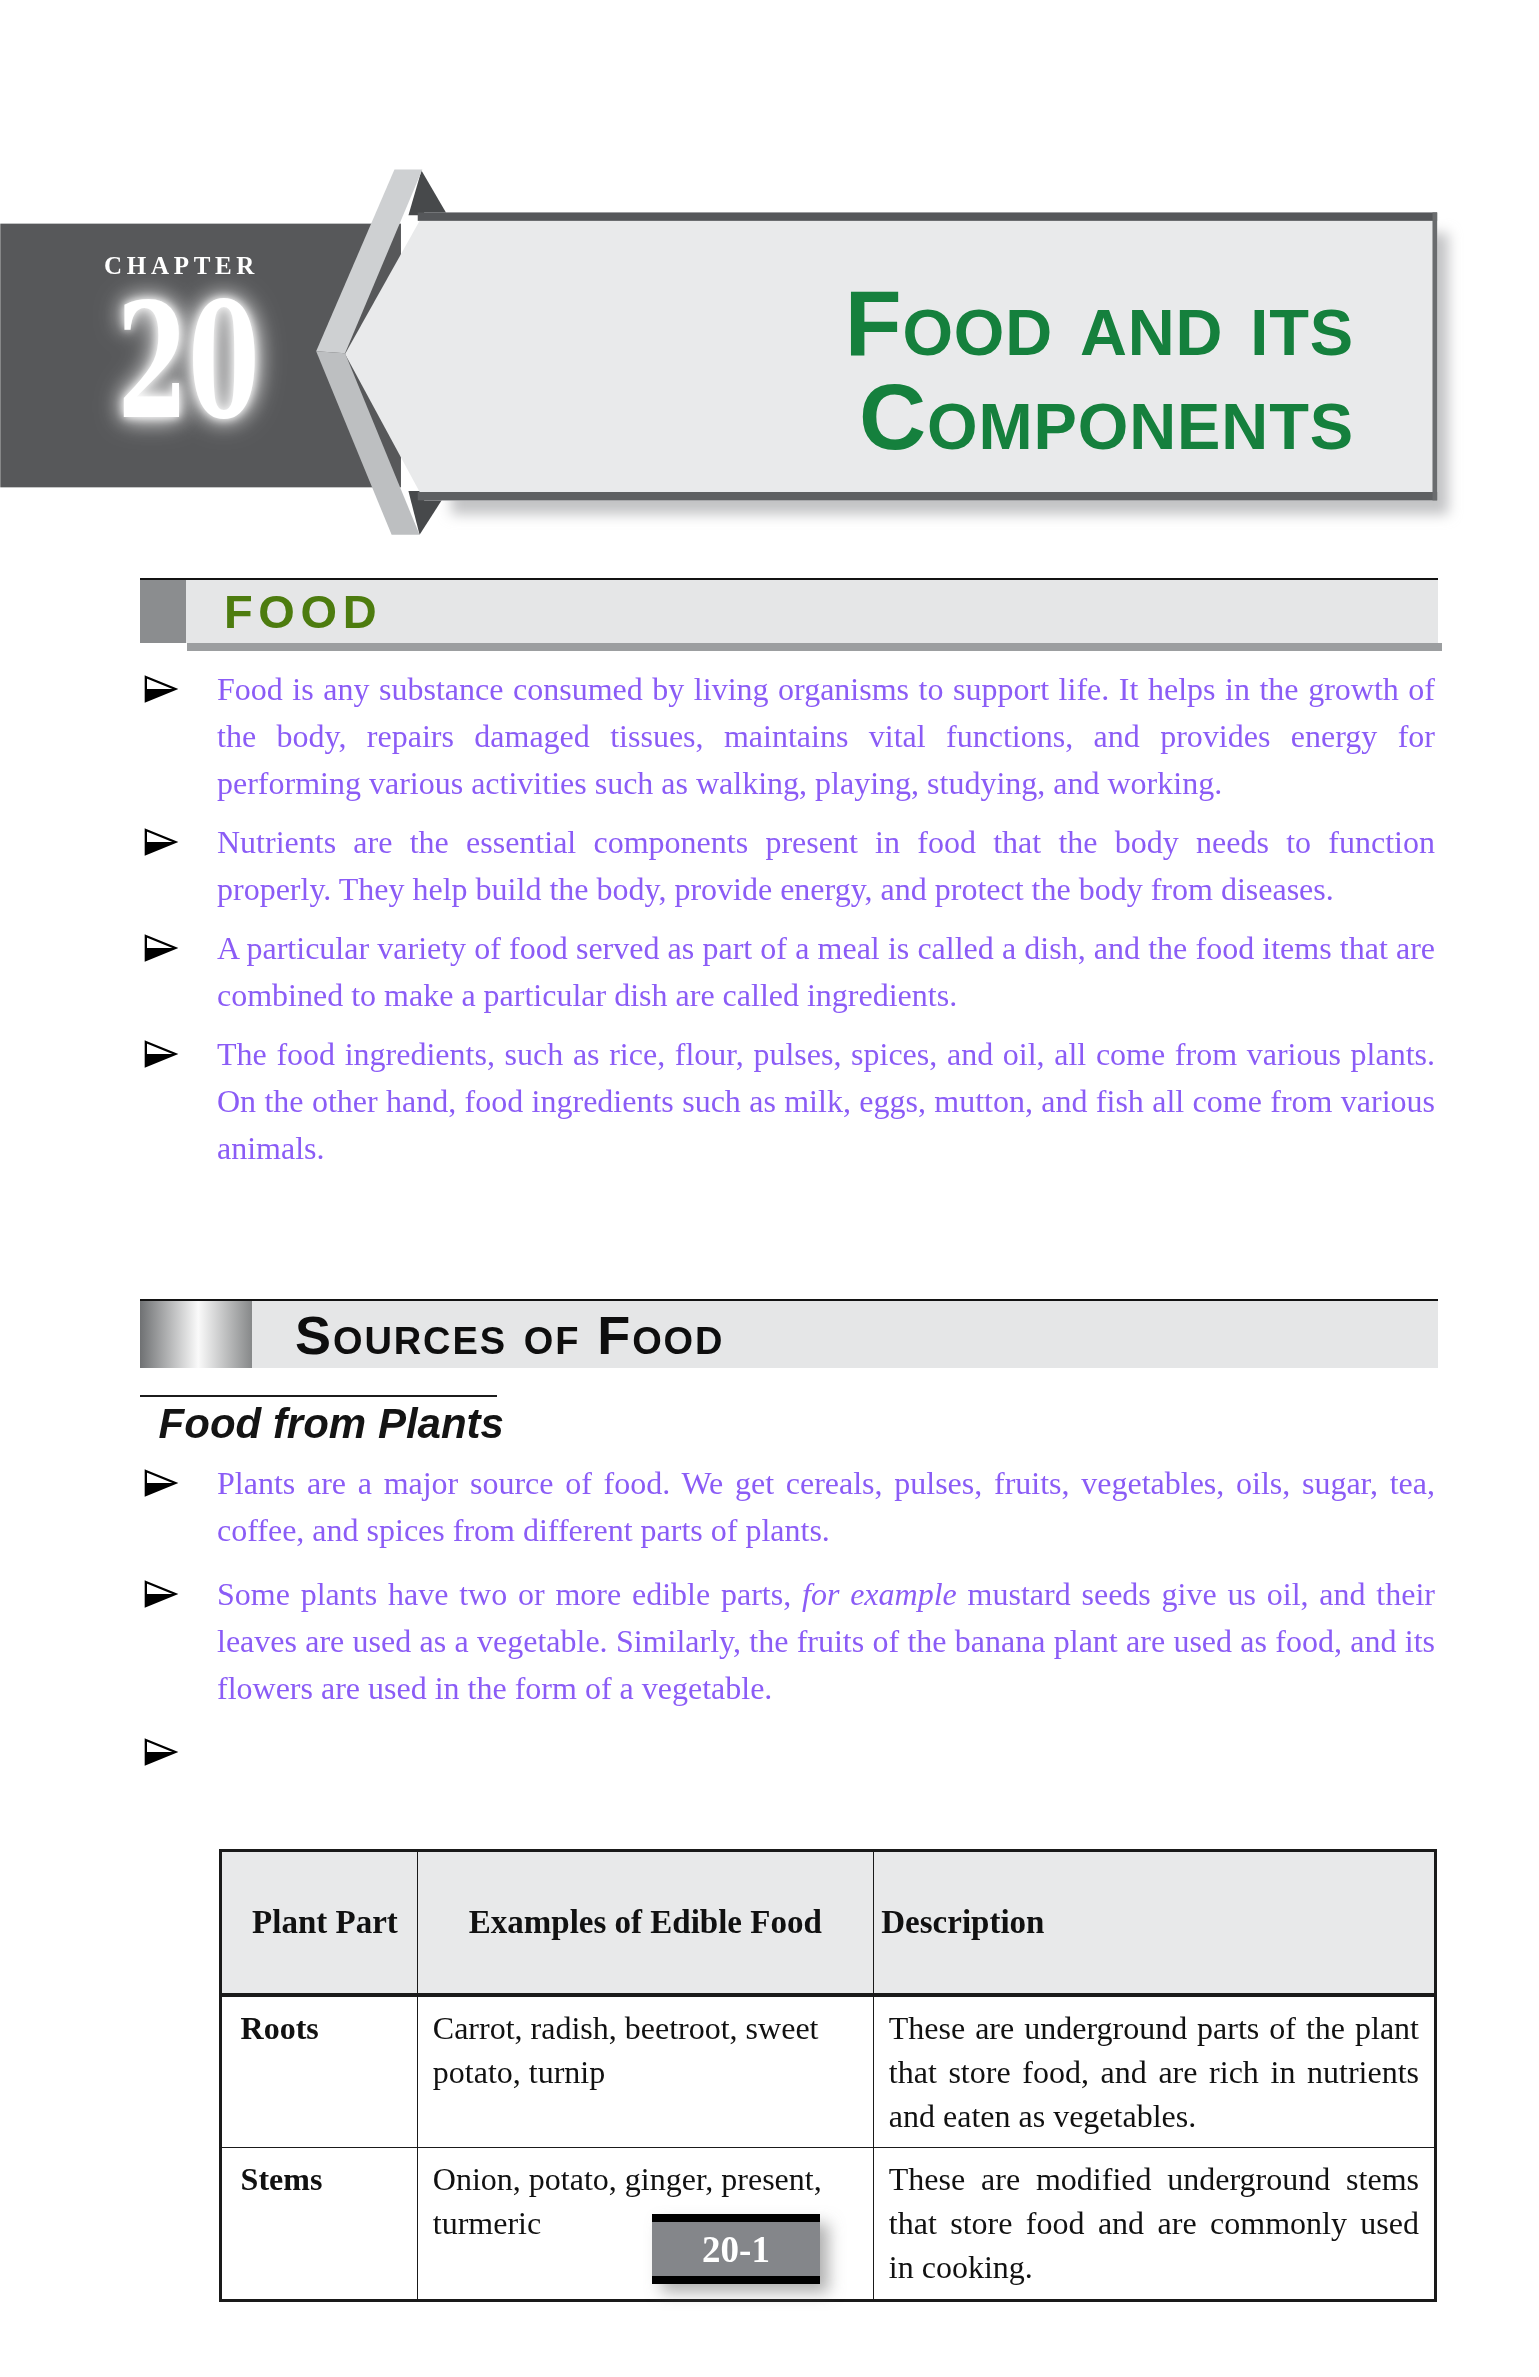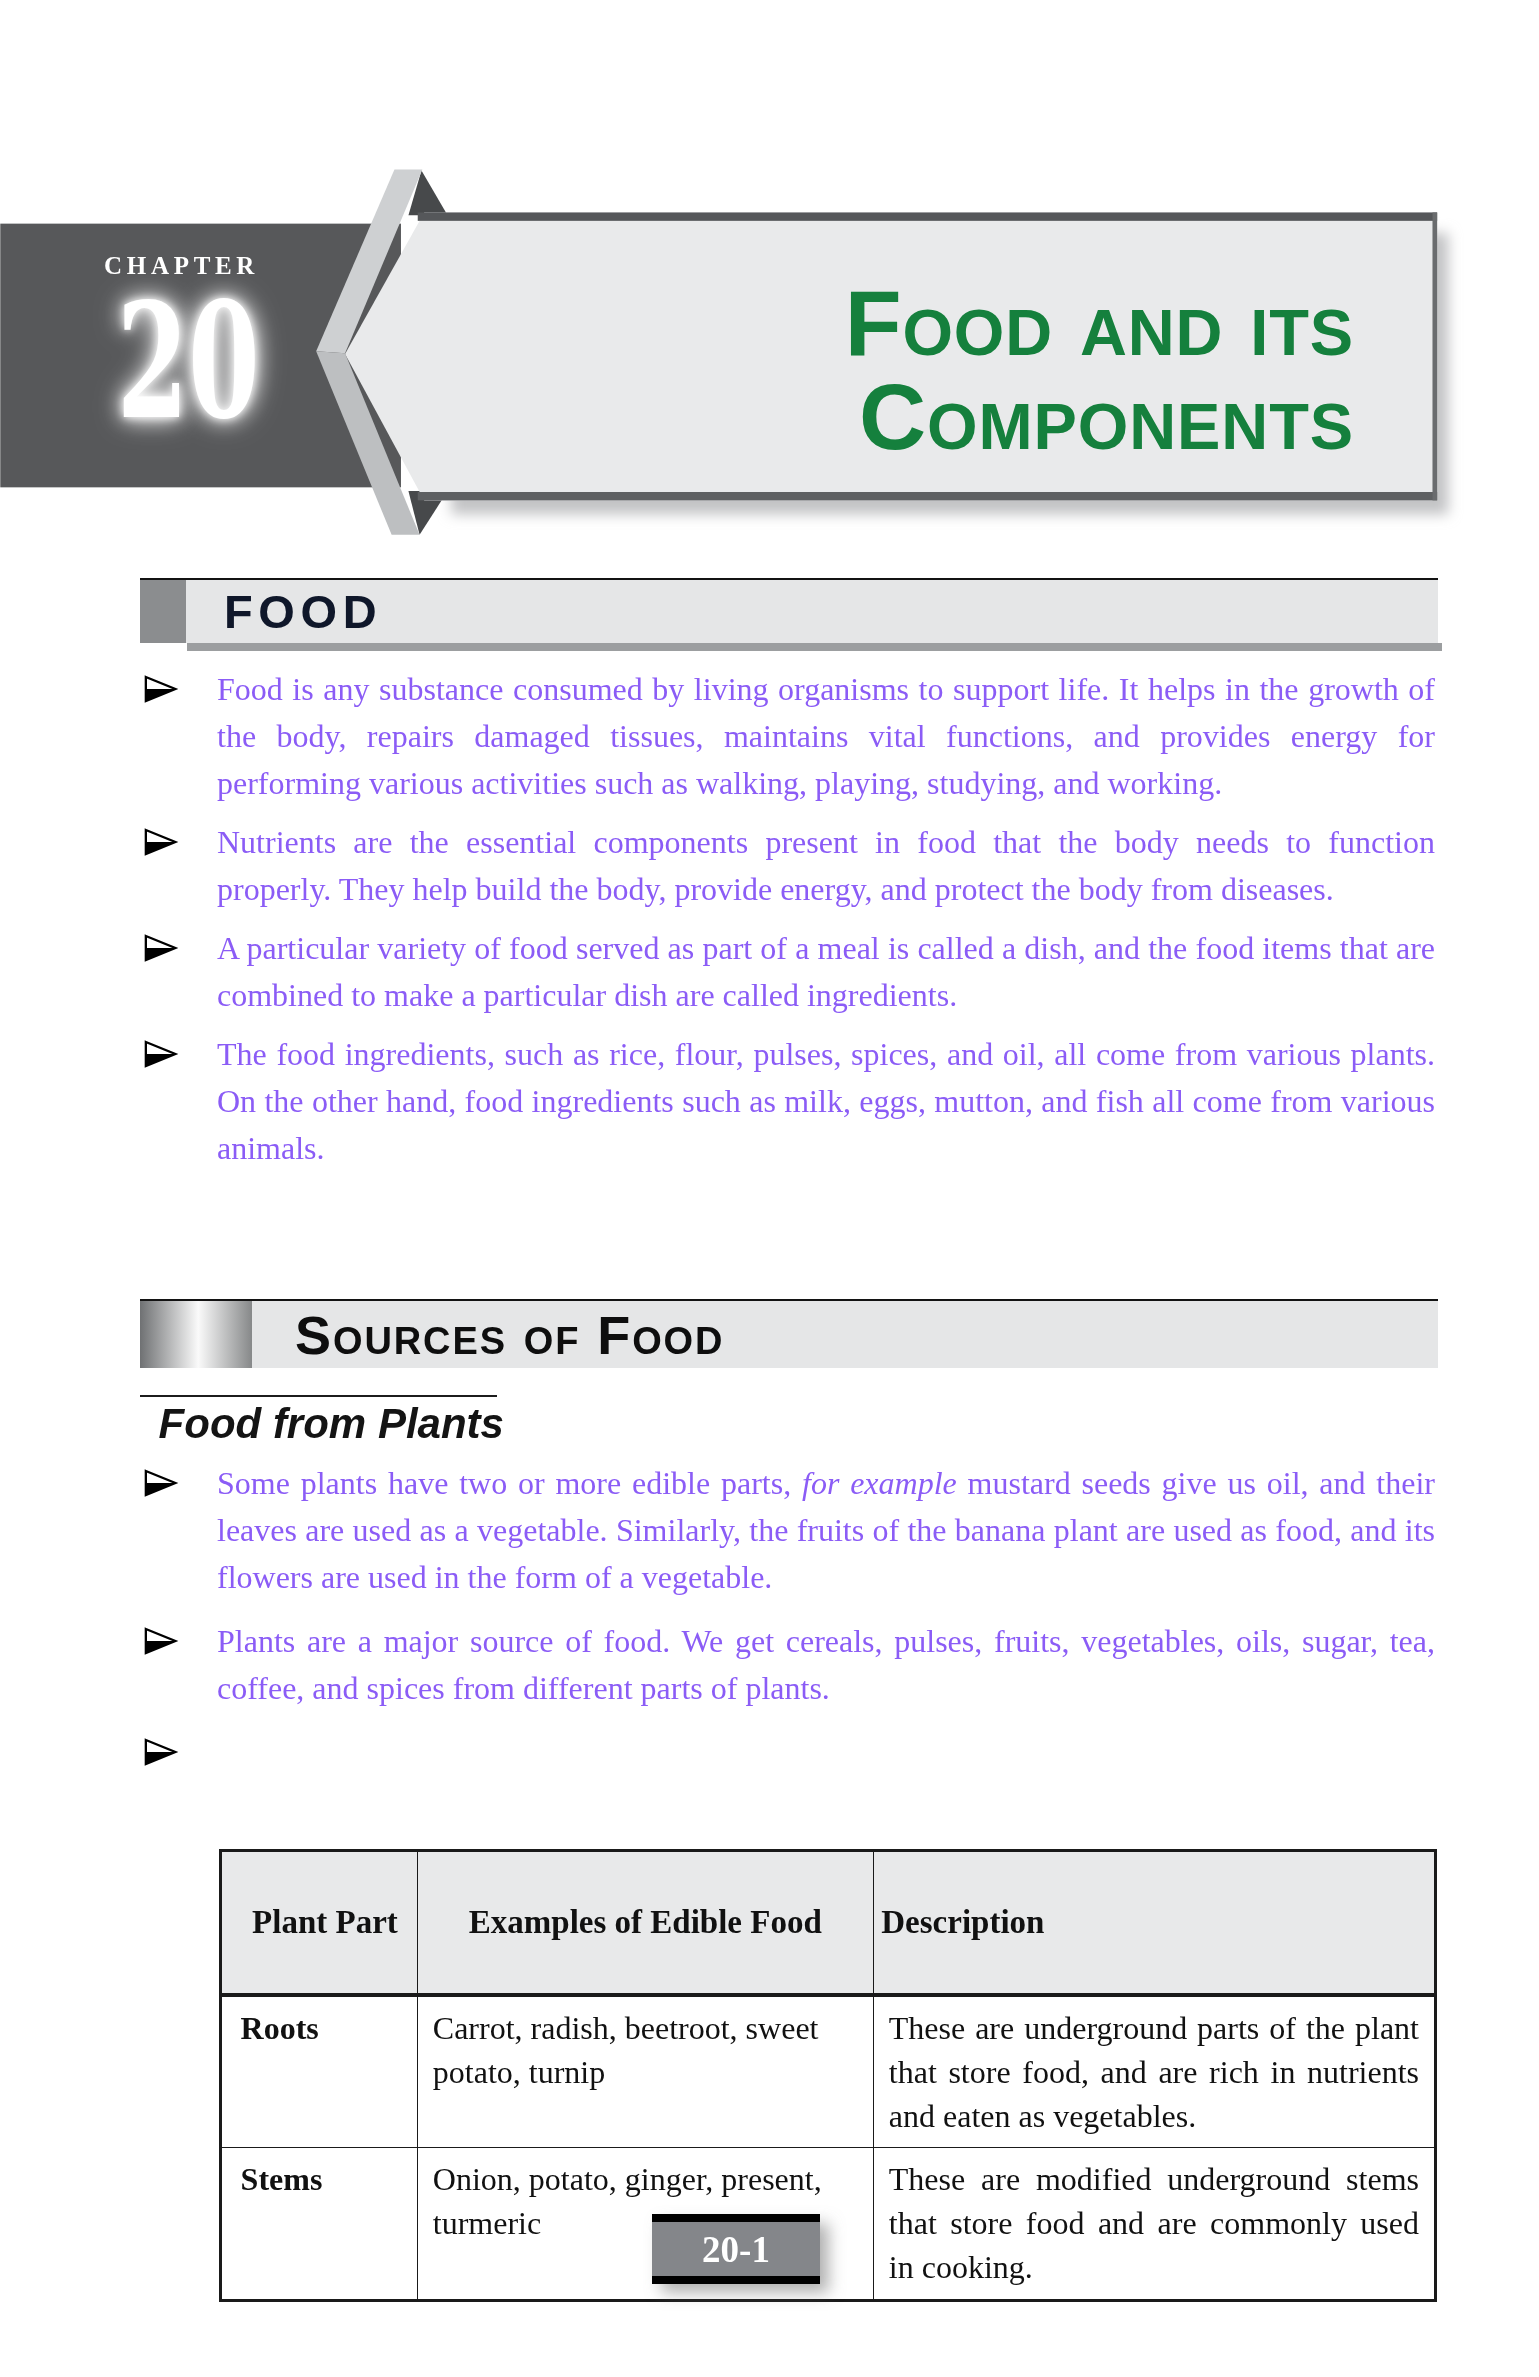--- a/index.html
+++ b/index.html
@@ -17,21 +17,21 @@
   .chapter-title{position:absolute;left:597px;top:276px;width:757px;text-align:right;
       font-family:"Liberation Sans",sans-serif;font-weight:700;font-variant:small-caps;
       font-size:93px;line-height:94px;letter-spacing:0.9px;color:#15803d;}
 
   
   .secbar{position:absolute;left:140px;width:1298px;border-top:2.8px solid #131313;}
   .secbar .bar{position:relative;height:63px;background:#e5e6e7;display:flex;align-items:center;}
   .secbar .shadow{position:absolute;left:47px;right:-3.7px;height:8.4px;background:#9c9ea0;}
   #food-bar .block{position:absolute;left:0;top:0;width:46px;height:63px;background:#8b8d8f;}
   #food-bar .lbl{margin-left:84px;font-family:"Liberation Sans",sans-serif;font-weight:700;
-      font-size:47px;letter-spacing:5.6px;color:#0f172a;}
+      font-size:47px;letter-spacing:5.6px;color:#4d7c0f;}
   #sources-bar .bar{height:67px;}
   #sources-bar .block{position:absolute;left:0;top:0;width:112px;height:67px;
       background:linear-gradient(90deg,#6f7173 0%,#fafafa 52%,#868889 100%);}
   #sources-bar .lbl{margin-left:155px;font-family:"Liberation Sans",sans-serif;font-weight:700;
       font-variant:small-caps;font-size:54px;letter-spacing:1.9px;color:#0e0e0e;}
 
   
   #topic-plants{position:absolute;left:140px;top:1395px;width:357px;border-top:2.8px solid #1c1c1c;}
   #topic-plants .row{display:flex;align-items:flex-start;}
   #topic-plants .sq{width:34px;height:52px;background:#dfe0e1;margin-top:2.8px;}
@@ -154,28 +154,28 @@
       <div class="lbl">Food from Plants</div>
     </div>
   </div>
 
   <div class="blist" id="list-plants" style="top:1460px">
     <div class="bitem">
       <svg class="arrow" width="35" height="28" viewBox="0 0 38 30">
           <polygon points="2,2 34,15 2,28" fill="#fff" stroke="#000" stroke-width="2.5"></polygon>
           <polygon points="3,15 34,15 2,28" fill="#000"></polygon>
         </svg>
+      <span><span>Plants are a major source of food. We get cereals, pulses, fruits, vegetables, oils, sugar, tea, coffee, and spices from different parts of plants.</span></span>
+    </div>
+    <div class="bitem">
+      <svg class="arrow" width="35" height="28" viewBox="0 0 38 30">
+          <polygon points="2,2 34,15 2,28" fill="#fff" stroke="#000" stroke-width="2.5"></polygon>
+          <polygon points="3,15 34,15 2,28" fill="#000"></polygon>
+        </svg>
       <span><span>Some plants have two or more edible parts, </span><span class="it">for example</span><span> mustard seeds give us oil, and their leaves are used as a vegetable. Similarly, the fruits of the banana plant are used as food, and its flowers are used in the form of a vegetable.</span></span>
-    </div>
-    <div class="bitem">
-      <svg class="arrow" width="35" height="28" viewBox="0 0 38 30">
-          <polygon points="2,2 34,15 2,28" fill="#fff" stroke="#000" stroke-width="2.5"></polygon>
-          <polygon points="3,15 34,15 2,28" fill="#000"></polygon>
-        </svg>
-      <span><span>Plants are a major source of food. We get cereals, pulses, fruits, vegetables, oils, sugar, tea, coffee, and spices from different parts of plants.</span></span>
     </div>
     <div class="bitem">
       <svg class="arrow" width="35" height="28" viewBox="0 0 38 30">
           <polygon points="2,2 34,15 2,28" fill="#fff" stroke="#000" stroke-width="2.5"></polygon>
           <polygon points="3,15 34,15 2,28" fill="#000"></polygon>
         </svg>
     </div>
   </div>
 
   <table id="plant-table">

